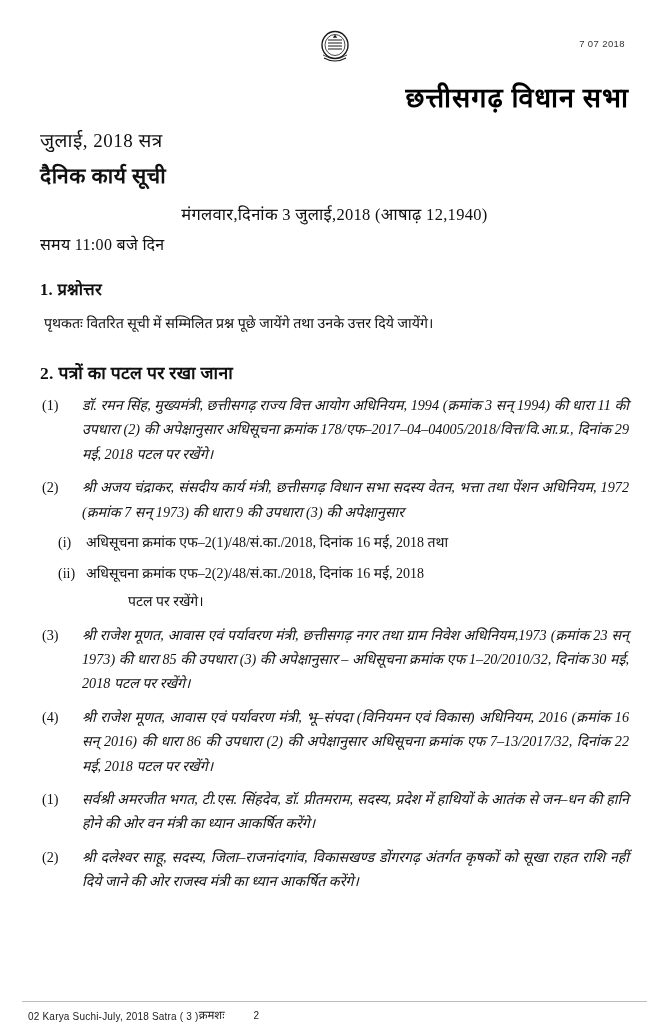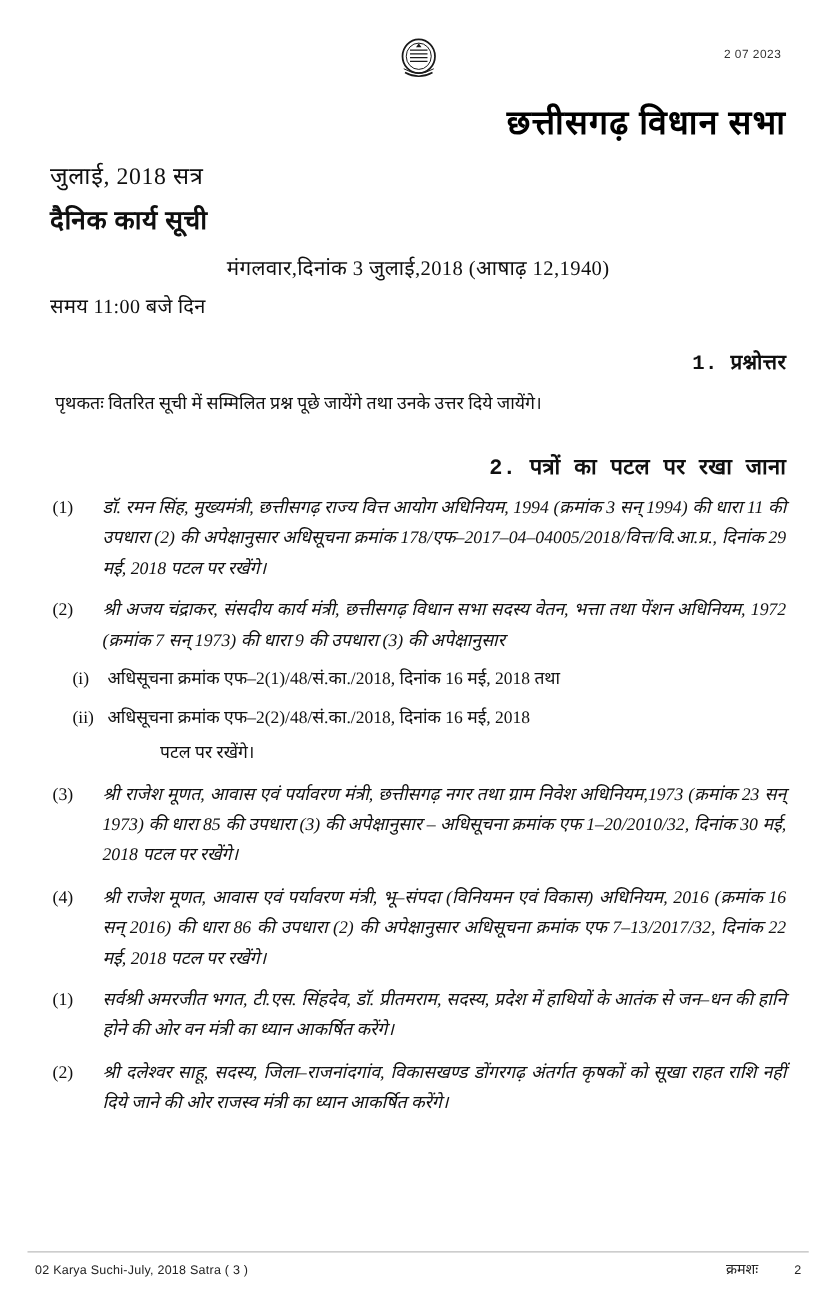--- a/index.html
+++ b/index.html
@@ -73,26 +73,25 @@
   }
   .title-sub4 {
     text-align: left;
     font-size: 16px;
     margin-top: 8px;
     letter-spacing: 0.3px;
   }
 
   
   .section-heading {
-    text-align: right;
+    text-align: left;
     font-size: 16.5px;
     font-weight: bold;
     margin-top: 22px;
     letter-spacing: 0.3px;
-    font-family: Liberation Mono, monospace;
   }
   .section-heading.big {
     font-size: 17.5px;
     margin-top: 26px;
   }
   .section-heading.rule138 {
     font-size: 18px;
     margin-top: 30px;
   }
   .para {
@@ -149,21 +148,20 @@
 
   
   .footer {
     position: absolute;
     left: 0;
     right: 0;
     bottom: 14px;
     padding: 0 28px;
     box-sizing: border-box;
     display: flex;
-    justify-content: space-between;
     align-items: flex-end;
     font-size: 10px;
     color: #222;
   }
   .footer .left {
     font-family: "Liberation Sans", sans-serif;
     letter-spacing: 0.2px;
   }
   .footer .right {
     font-size: 11.5px;
@@ -179,21 +177,21 @@
     right: 22px;
     bottom: 34px;
     border-top: 1px solid #bdbdbd;
   }
 </style>
 </head>
 <body>
 
 <div class="page">
 
-  <div class="top-date">2 07 2023</div>
+  <div class="top-date">7 07 2018</div>
 
   <div class="emblem-wrap">
     <span class="emblem">
       <svg width="36" height="38" viewBox="0 0 36 38">
         <ellipse cx="18" cy="17" rx="13" ry="13.5" fill="none" stroke="#1a1a1a" stroke-width="1.4"></ellipse>
         <ellipse cx="18" cy="17" rx="10" ry="10.5" fill="none" stroke="#1a1a1a" stroke-width="0.8"></ellipse>
         <path d="M11 12 h14 M11 15 h14 M11 18 h14 M11 21 h14" stroke="#1a1a1a" stroke-width="1"></path>
         <path d="M18 6.5 l2.2 3.2 h-4.4 z" fill="#1a1a1a"></path>
         <path d="M7 30 q11 6 22 0" fill="none" stroke="#1a1a1a" stroke-width="1.2"></path>
         <path d="M6 27 q12 7 24 0" fill="none" stroke="#1a1a1a" stroke-width="0.8"></path>

